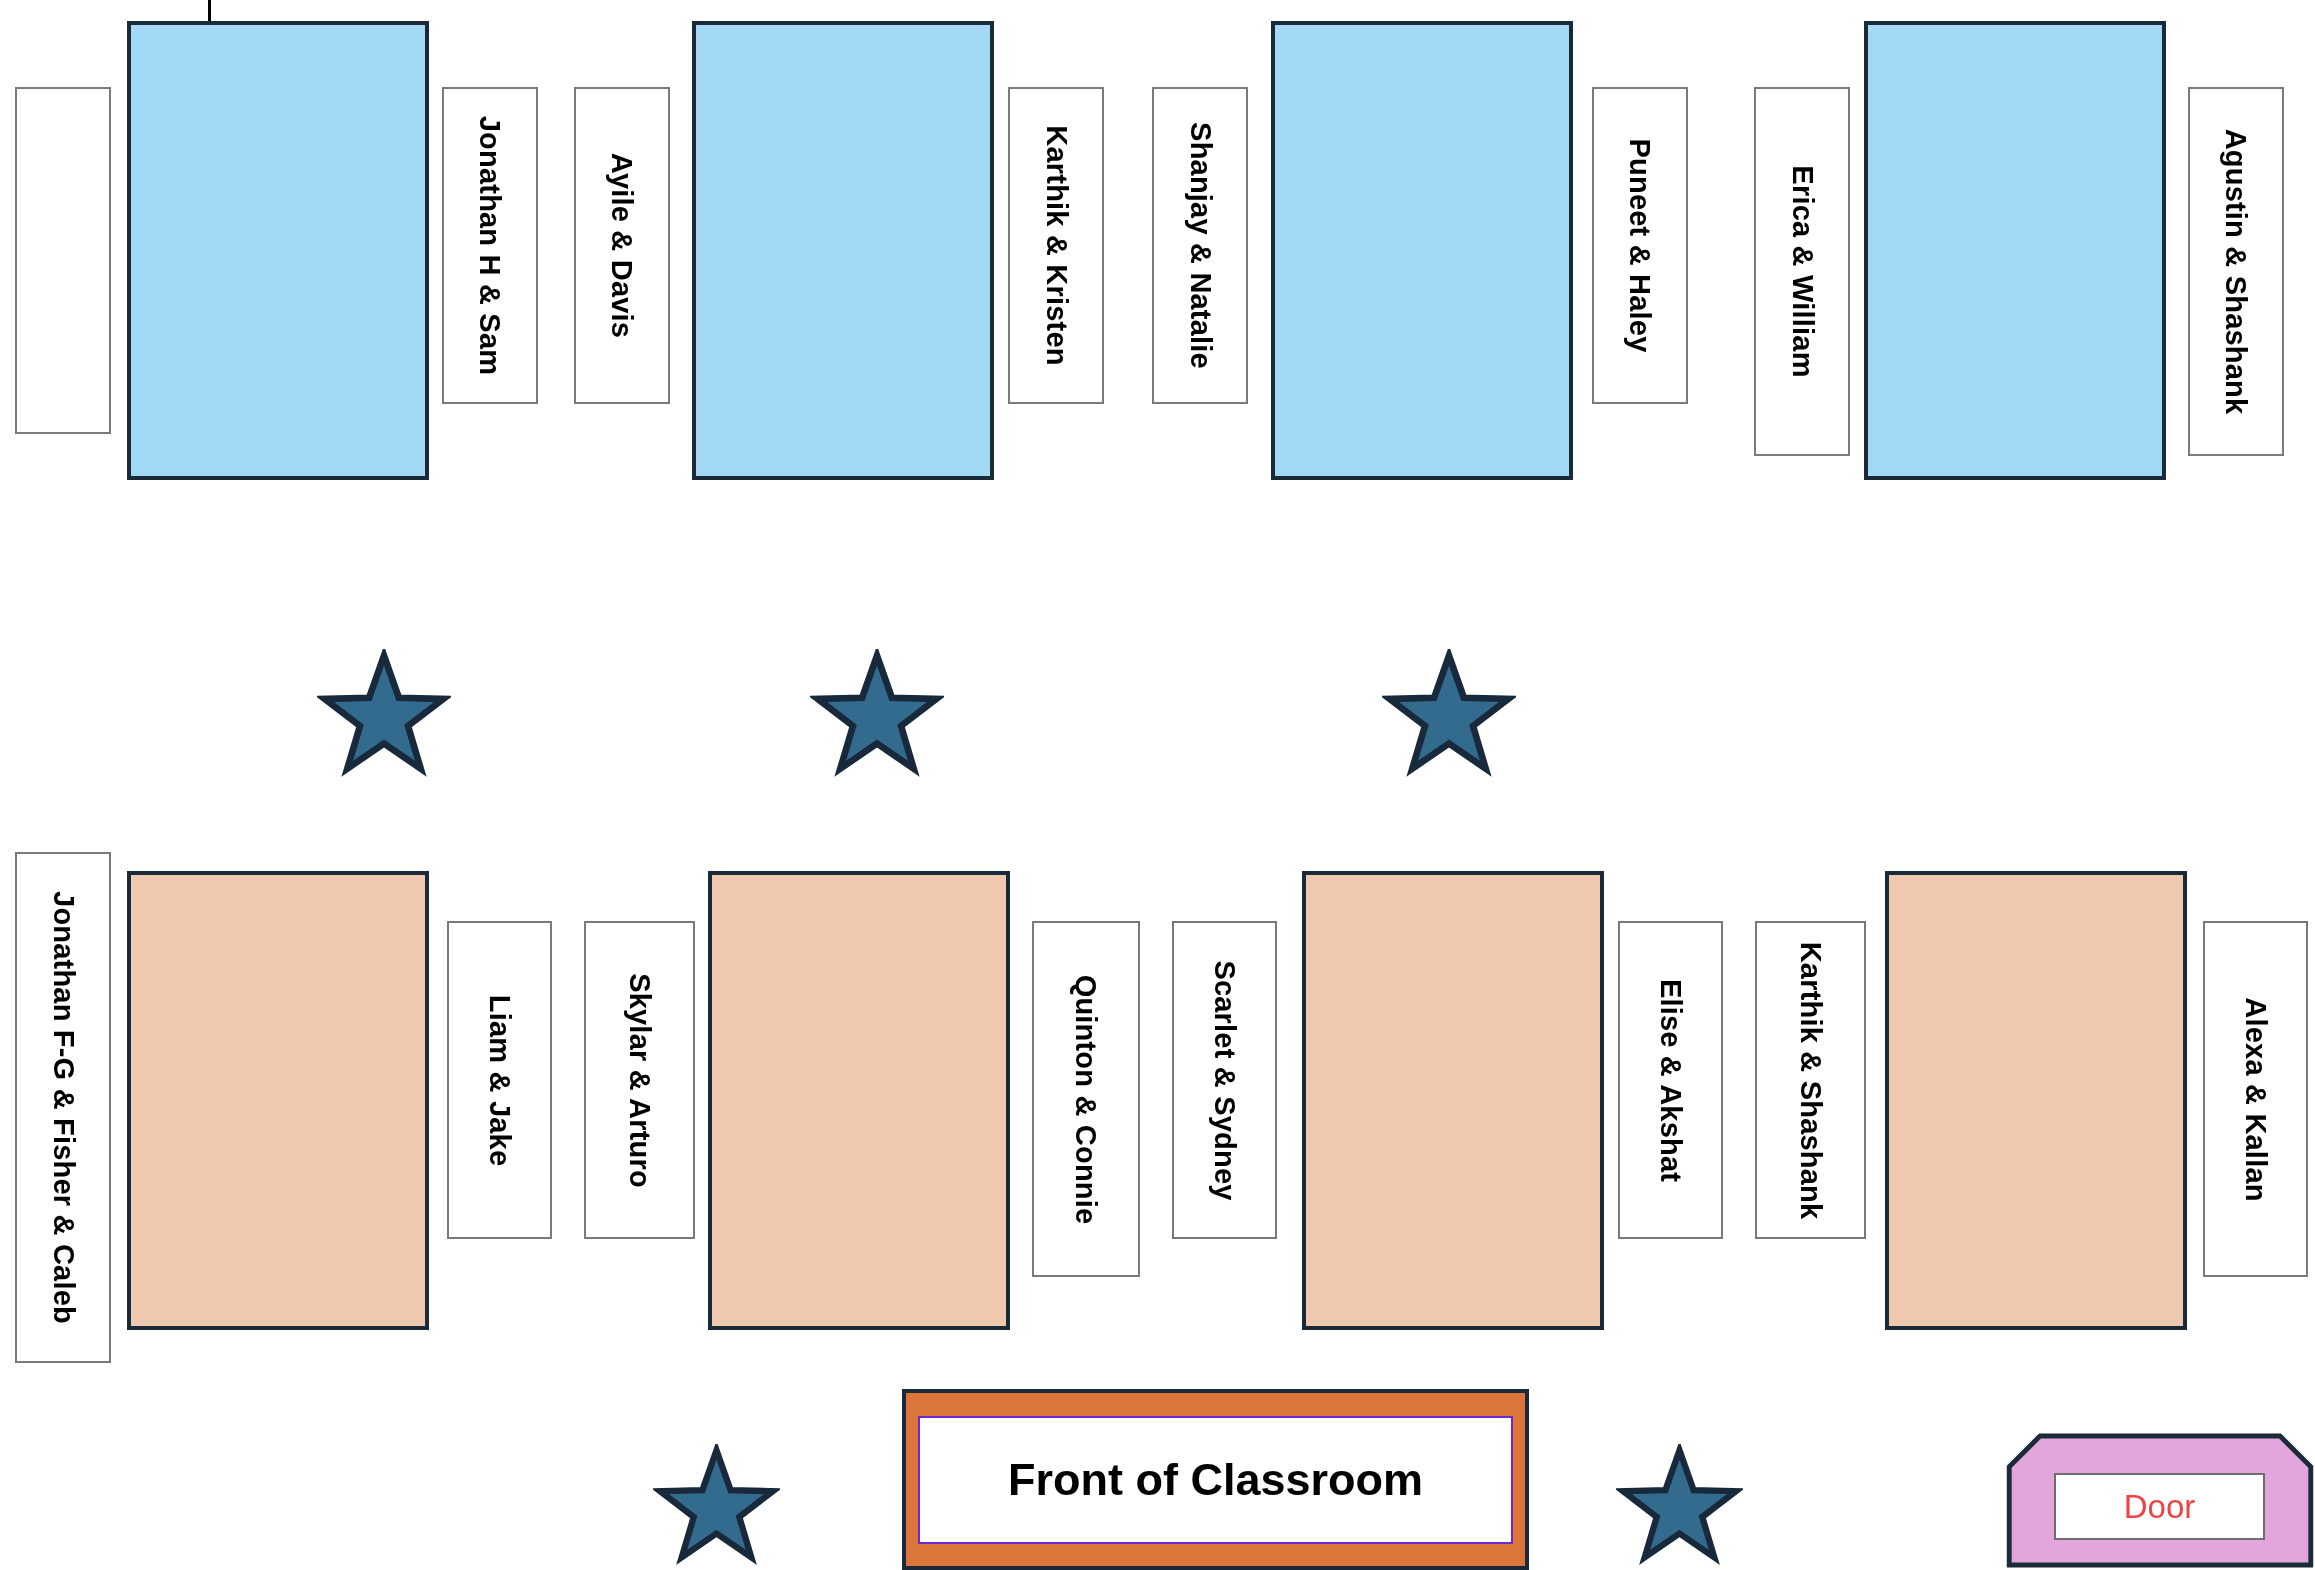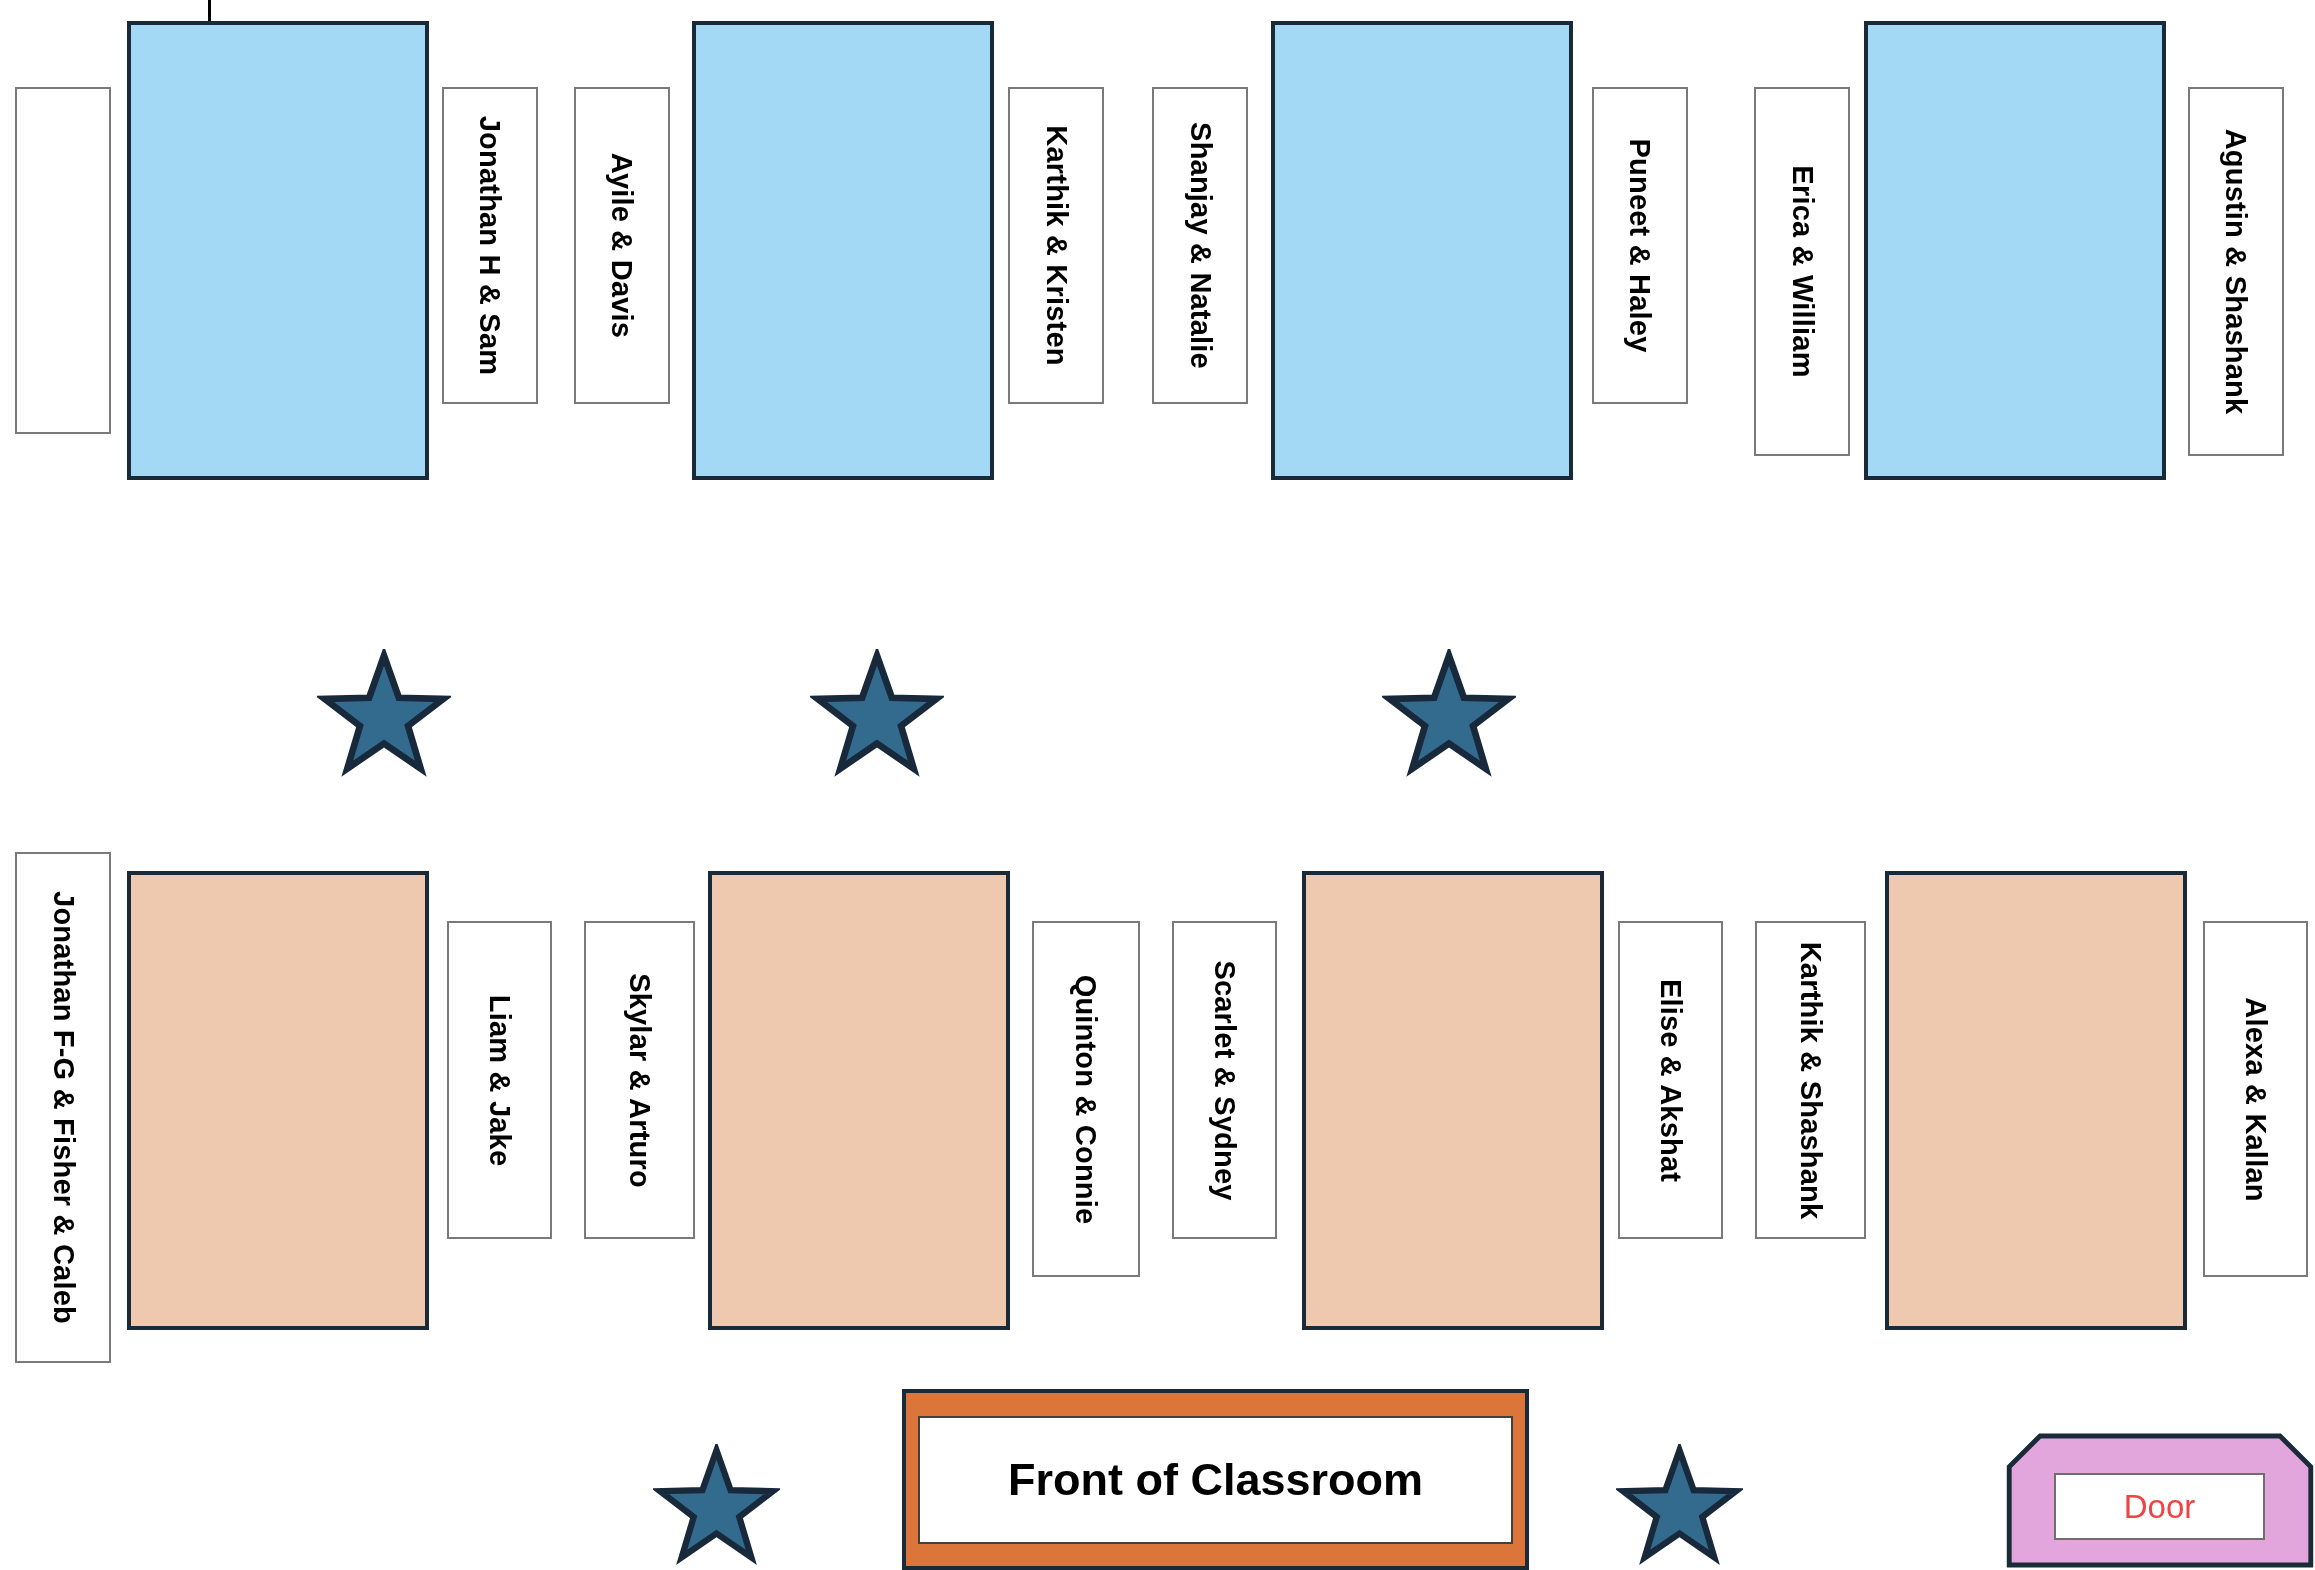--- a/index.html
+++ b/index.html
@@ -63,21 +63,21 @@
     border: 4.9px solid #1b2a38;
     display: flex;
     align-items: center;
     justify-content: center;
   }
   .front-banner .inner {
     box-sizing: border-box;
     width: calc(100% - 23.5px);
     height: calc(100% - 45px);
     background: #ffffff;
-    border: 2px solid #404040;
+    border: 2px solid #6d28d9;
     display: flex;
     align-items: center;
     justify-content: center;
   }
   .front-banner .inner span {
     font-size: 45px;
     font-weight: 700;
     color: #000000;
     white-space: nowrap;
   }

